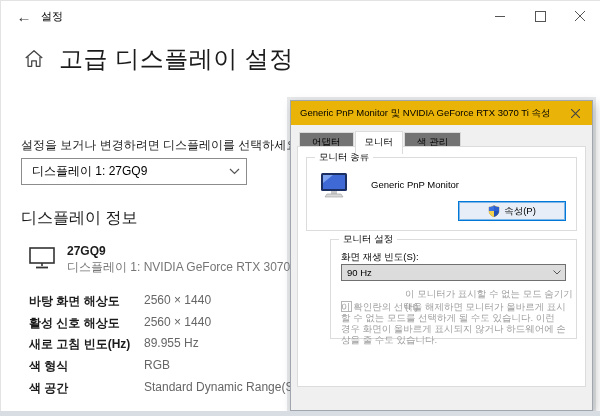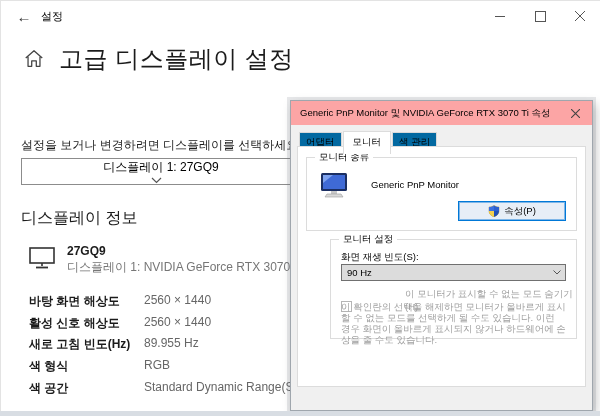--- a/index.html
+++ b/index.html
@@ -24,45 +24,45 @@
   
   .page-header{position:absolute;left:22px;top:42px;display:flex;align-items:center;}
   .home-ic{width:22px;height:22px;margin-right:14px;}
   .page-title{font-size:24px;font-weight:400;color:#1b1b1b;letter-spacing:0.5px;}
 
   
   .sec-h{position:absolute;left:20px;font-size:16px;color:#1b1b1b;font-weight:400;}
   .h-select{top:100px;}
   .h-info{top:207px;}
   .select-desc{position:absolute;left:20px;top:136px;font-size:12px;color:#1b1b1b;}
-  .uwp-combo{position:absolute;left:20px;top:157px;width:270px;height:27px;background:#fff;
-    border:1px solid #8c8c8c;display:flex;align-items:center;box-sizing:border-box;flex-direction:column;}
+  .uwp-combo{position:absolute;left:20px;top:157px;width:226px;height:27px;background:#fff;
+    border:1px solid #8c8c8c;display:flex;align-items:center;box-sizing:border-box;}
   .uwp-combo .val{font-size:12px;color:#000;padding-left:10px;flex:1;}
   .uwp-combo .chev{width:24px;display:flex;align-items:center;justify-content:center;}
 
   .mon-summary{position:absolute;left:28px;top:243px;display:flex;}
   .mon-glyph{width:26px;height:22px;margin-right:12px;margin-top:3px;}
   .mon-name{font-size:12px;font-weight:700;color:#1b1b1b;line-height:15px;}
   .mon-conn{font-size:12px;color:#767676;line-height:16px;white-space:nowrap;}
 
   .info-table{position:absolute;left:28px;top:292px;width:270px;}
   .info-row{display:flex;height:21.7px;align-items:flex-start;}
   .info-lb{width:115px;font-size:12px;font-weight:700;color:#1b1b1b;flex:none;}
   .info-val{font-size:12px;color:#666;white-space:nowrap;}
 
   
   .dlg{position:absolute;left:290px;top:100px;width:303px;height:311px;background:#f0f0f0;
     border:1px solid #9fa6ad;box-shadow:0 0 0 3px rgba(120,130,140,.18), 3px 4px 10px rgba(0,0,0,.22);
     box-sizing:border-box;font-size:9.5px;color:#000;}
-  .dlg-titlebar{position:absolute;top:0;left:0;right:0;height:24px;background:#fca5a5;}
+  .dlg-titlebar{position:absolute;top:0;left:0;right:0;height:24px;background:#eab308;}
   .dlg-title{position:absolute;left:9px;top:0;line-height:24px;font-size:9.5px;color:#000;white-space:nowrap;}
   .dlg-close{position:absolute;right:0;top:0;width:34px;height:24px;display:flex;align-items:center;justify-content:center;
     font-size:11px;color:#333;}
   .tabs{position:absolute;top:28px;left:8px;display:flex;align-items:flex-end;}
-  .tab{padding:3px 6px 4px;border:1px solid #d9d9d9;border-bottom:none;background:#0369a1;margin-right:1px;
+  .tab{padding:3px 12px 4px;border:1px solid #d9d9d9;border-bottom:none;background:#737373;margin-right:1px;
     font-size:9.5px;position:relative;top:1px;color:#000;}
   .tab.active{background:#fff;padding:4px 9px 5px;top:2px;z-index:3;border-color:#dcdcdc;}
   .tab-page{position:absolute;left:6px;right:6px;top:45px;height:239px;background:#fff;border:1px solid #dcdcdc;z-index:2;}
 
   .grp{position:absolute;left:8px;right:8px;border:1px solid #dcdcdc;}
   .grp1{top:10px;height:72px;}
   .grp2{top:92px;height:98px;margin-left:24px;}
   .grp-legend{position:absolute;top:-7px;left:8px;background:#fff;padding:0 4px;font-size:9.5px;color:#000;}
 
   .dlg-mon-ic{position:absolute;left:12px;top:13px;}

